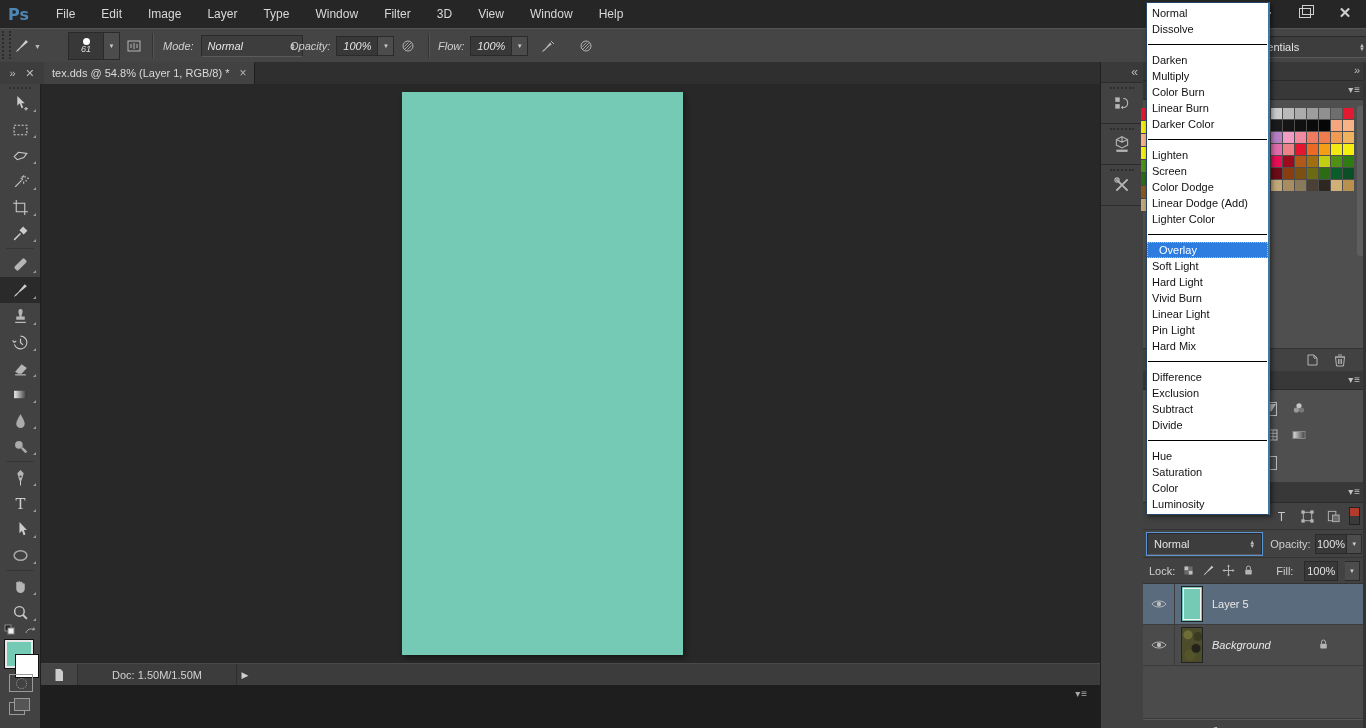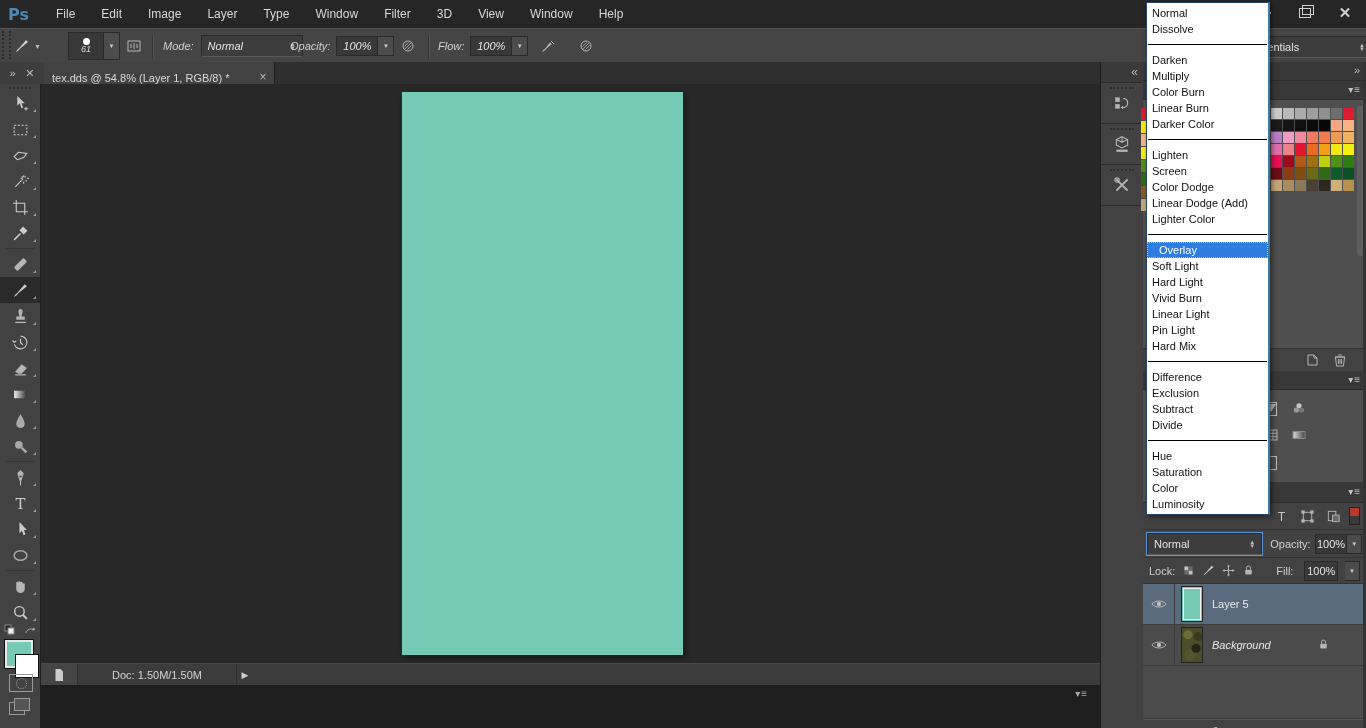--- a/index.html
+++ b/index.html
@@ -34,21 +34,21 @@
            display:flex;align-items:center;justify-content:center;font-size:6px;color:#ccc;}
   .obsep{position:absolute;top:5px;width:1px;height:24px;background:#333;border-right:1px solid #555;}
   #brush-preset-box{width:34px;height:26px;background:#383838;border:1px solid #2a2a2a;display:flex;flex-direction:column;align-items:center;justify-content:center;}
   #brush-dot{width:7px;height:7px;border-radius:50%;background:#fff;}
   #brush-size{font-size:9px;color:#ddd;line-height:9px;}
   #workspace-box{position:absolute;right:6px;top:7px;width:118px;}
 
   
   #tabbar{left:0;top:62px;width:1100px;height:22px;background:#2f2f2f;border-bottom:1px solid #1f1f1f;}
   #tabstrip-icons{position:absolute;left:0;top:0;width:44px;height:22px;background:#3d3d3d;display:flex;align-items:center;justify-content:space-evenly;color:#bdbdbd;font-size:11px;}
-  #doc-tab{position:absolute;left:44px;top:0;height:22px;background:#424242;display:flex;align-items:flex-end;padding:0 8px;font-size:11px;color:#dadada;border-right:1px solid #1f1f1f;gap:20px;}
+  #doc-tab{position:absolute;left:44px;top:0;height:22px;background:#424242;display:flex;align-items:center;padding:0 8px;font-size:11px;color:#dadada;border-right:1px solid #1f1f1f;}
   #doc-tab .tab-close{margin-left:10px;color:#b5b5b5;font-size:12px;}
 
   
   #toolbar{left:0;top:84px;width:40px;height:644px;background:#424242;border-right:1px solid #1f1f1f;}
   #toolbar .grip-h{width:22px;margin:3px auto 1px auto;border-top:2px dotted #2e2e2e;}
   .tool{position:relative;width:40px;height:26px;display:flex;align-items:center;justify-content:center;}
   .tool svg{width:17px;height:17px;}
   .tool:after{content:"";position:absolute;right:4px;bottom:4px;width:0;height:0;border-left:3px solid transparent;border-bottom:3px solid #9a9a9a;}
   .tool.sel{background:#2a2a2a;}
   .tool-sep{width:28px;margin:2px auto;border-top:1px solid #363636;}

